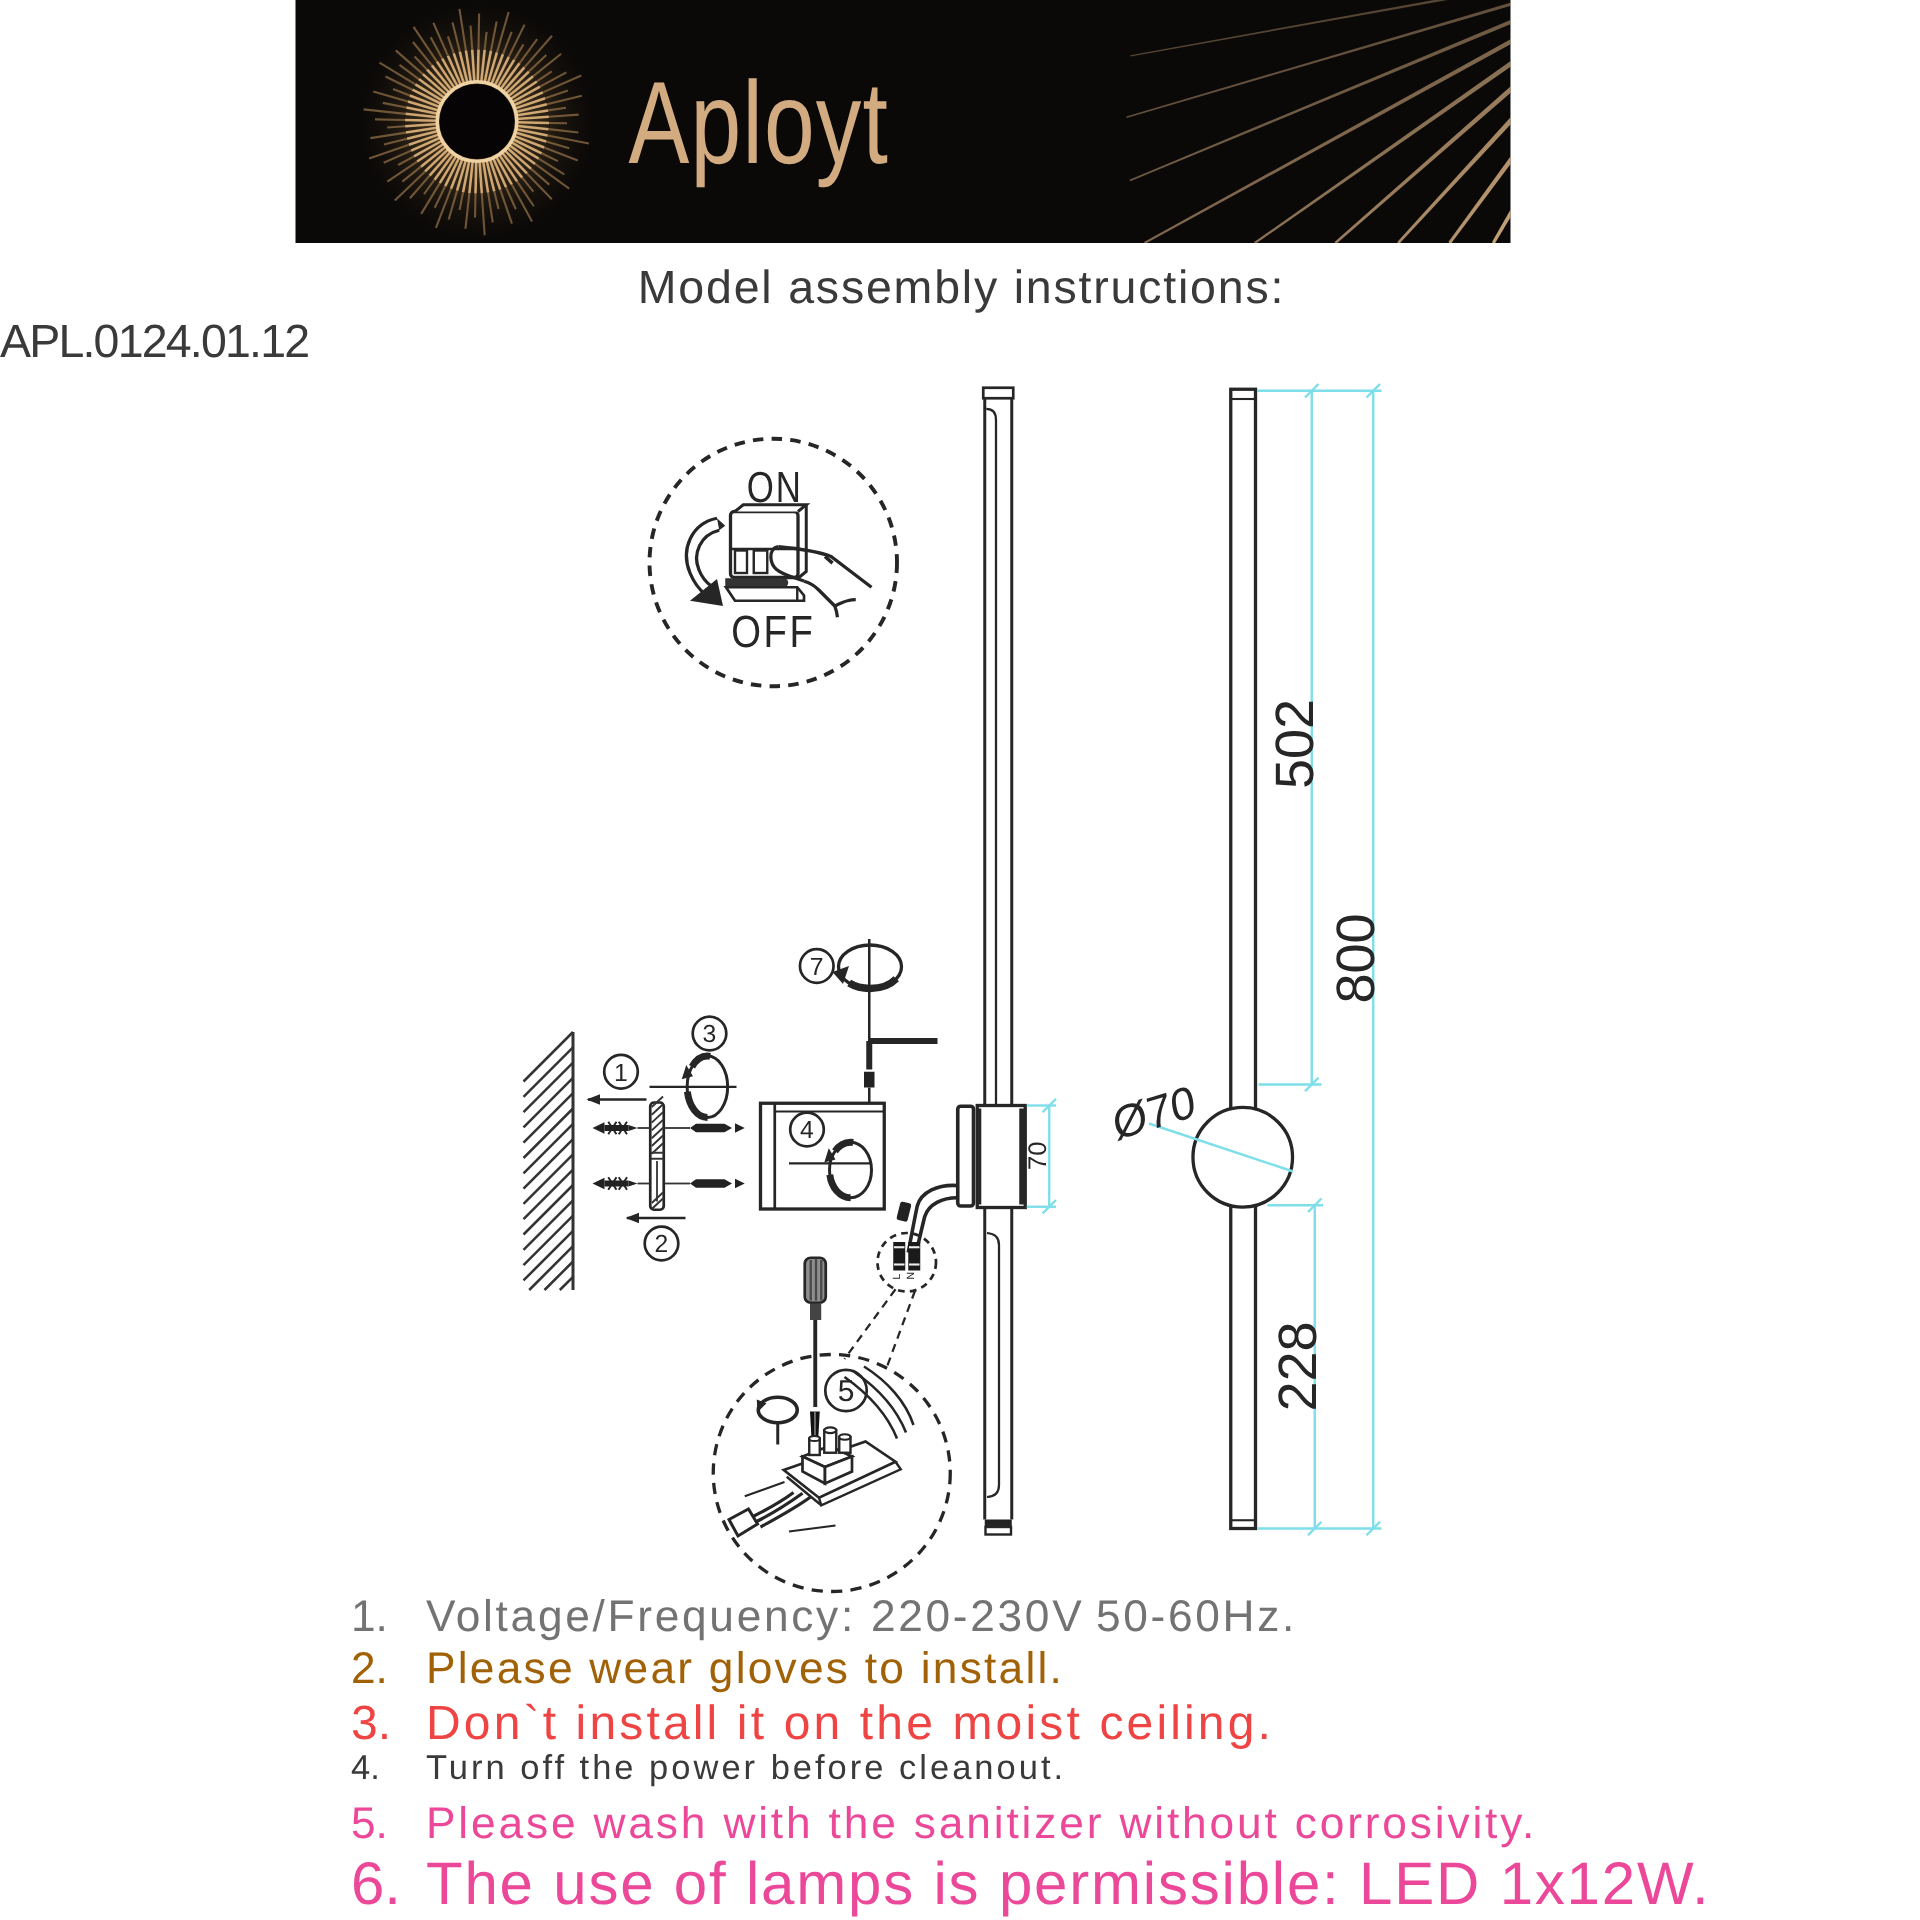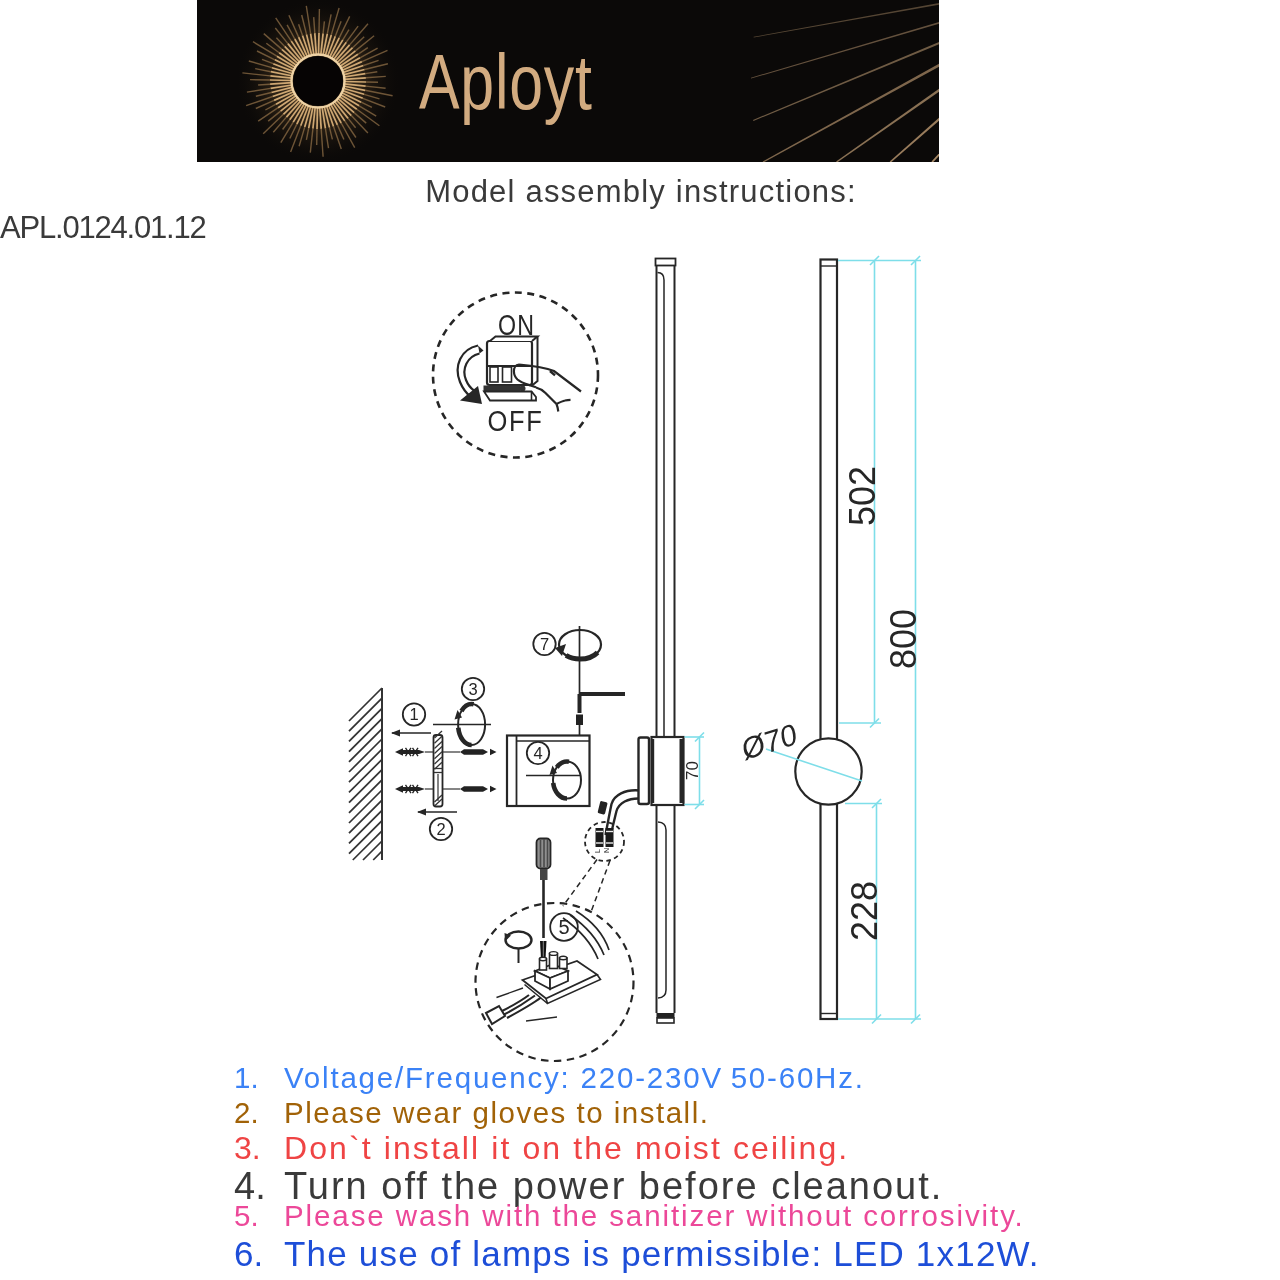--- a/index.html
+++ b/index.html
@@ -1,16 +1,16 @@
 <!DOCTYPE html>
 <html><head><meta charset="utf-8">
 <style>
 html,body{margin:0;padding:0;background:#fff;width:1280px;height:1280px;overflow:hidden}
 body{font-family:"Liberation Sans",sans-serif;position:relative}
-.banner{position:absolute;left:197px;top:0;width:742px;height:162px;background:#0b0908;overflow:hidden}
+.banner{position:absolute;left:197px;top:0;width:810px;height:162px;background:#0b0908;overflow:hidden}
 </style></head>
 <body>
 <div class="banner">
     <svg width="886" height="162" viewBox="0 0 886 162" style="position:absolute;left:0;top:0">
 <defs>
 <radialGradient id="glow" cx="50%" cy="50%" r="50%">
 <stop offset="0%" stop-color="#c89a60" stop-opacity="0.45"></stop>
 <stop offset="55%" stop-color="#b08448" stop-opacity="0.18"></stop>
 <stop offset="100%" stop-color="#000000" stop-opacity="0"></stop>
 </radialGradient>
@@ -388,17 +388,17 @@
 <line x1="911.0" y1="265.0" x2="920.0" y2="256.0" stroke="#7edee9" stroke-width="1.6"></line>
 <line x1="911.0" y1="1023.5" x2="920.0" y2="1014.5" stroke="#7edee9" stroke-width="1.6"></line>
 <line x1="872.0" y1="808.0" x2="881.0" y2="799.0" stroke="#7edee9" stroke-width="1.6"></line>
 <line x1="872.0" y1="1023.5" x2="881.0" y2="1014.5" stroke="#7edee9" stroke-width="1.6"></line>
 <text x="863" y="496" font-size="36" fill="#262626" text-anchor="middle" transform="rotate(-90 863 496)" dy="12">502</text>
 <text x="904" y="639" font-size="36" fill="#262626" text-anchor="middle" transform="rotate(-90 904 639)" dy="12">800</text>
 <text x="865" y="911" font-size="36" fill="#262626" text-anchor="middle" transform="rotate(-90 865 911)" dy="12">228</text>
 <line x1="766" y1="749" x2="862" y2="781" stroke="#7edee9" stroke-width="1.6"></line>
 <text x="0" y="0" font-size="30" fill="#262626" text-anchor="middle" transform="translate(771,752) rotate(-17) skewX(-8)">Ø70</text>
 </svg>
-<div style="position:absolute;left:234px;top:1061.4px;font-size:29.5px;color:#3b82f6;white-space:nowrap"><span style="display:inline-block;width:50px;letter-spacing:0">1.</span><span style="letter-spacing:1.8px">Voltage/Frequency: 220-230V 50-60Hz.</span></div>
+<div style="position:absolute;left:234px;top:1061.4px;font-size:29.5px;color:#737373;white-space:nowrap"><span style="display:inline-block;width:50px;letter-spacing:0">1.</span><span style="letter-spacing:1.8px">Voltage/Frequency: 220-230V 50-60Hz.</span></div>
 <div style="position:absolute;left:234px;top:1095.9px;font-size:29.5px;color:#a16207;white-space:nowrap"><span style="display:inline-block;width:50px;letter-spacing:0">2.</span><span style="letter-spacing:1.5px">Please wear gloves to install.</span></div>
 <div style="position:absolute;left:234px;top:1130.4px;font-size:32px;color:#ef4444;white-space:nowrap"><span style="display:inline-block;width:50px;letter-spacing:0">3.</span><span style="letter-spacing:2.1px">Don`t install it on the moist ceiling.</span></div>
-<div style="position:absolute;left:234px;top:1164.9px;font-size:38px;color:#3a3a3a;white-space:nowrap"><span style="display:inline-block;width:50px;letter-spacing:0">4.</span><span style="letter-spacing:2.0px">Turn off the power before cleanout.</span></div>
+<div style="position:absolute;left:234px;top:1164.9px;font-size:23px;color:#3a3a3a;white-space:nowrap"><span style="display:inline-block;width:50px;letter-spacing:0">4.</span><span style="letter-spacing:2.0px">Turn off the power before cleanout.</span></div>
 <div style="position:absolute;left:234px;top:1199.4px;font-size:29.5px;color:#ec4899;white-space:nowrap"><span style="display:inline-block;width:50px;letter-spacing:0">5.</span><span style="letter-spacing:1.9px">Please wash with the sanitizer without corrosivity.</span></div>
-<div style="position:absolute;left:234px;top:1233.9px;font-size:35px;color:#1d4ed8;white-space:nowrap"><span style="display:inline-block;width:50px;letter-spacing:0">6.</span><span style="letter-spacing:1.2px">The use of lamps is permissible: LED 1x12W.</span></div>
+<div style="position:absolute;left:234px;top:1233.9px;font-size:40px;color:#ec4899;white-space:nowrap"><span style="display:inline-block;width:50px;letter-spacing:0">6.</span><span style="letter-spacing:1.2px">The use of lamps is permissible: LED 1x12W.</span></div>
 </body></html>

